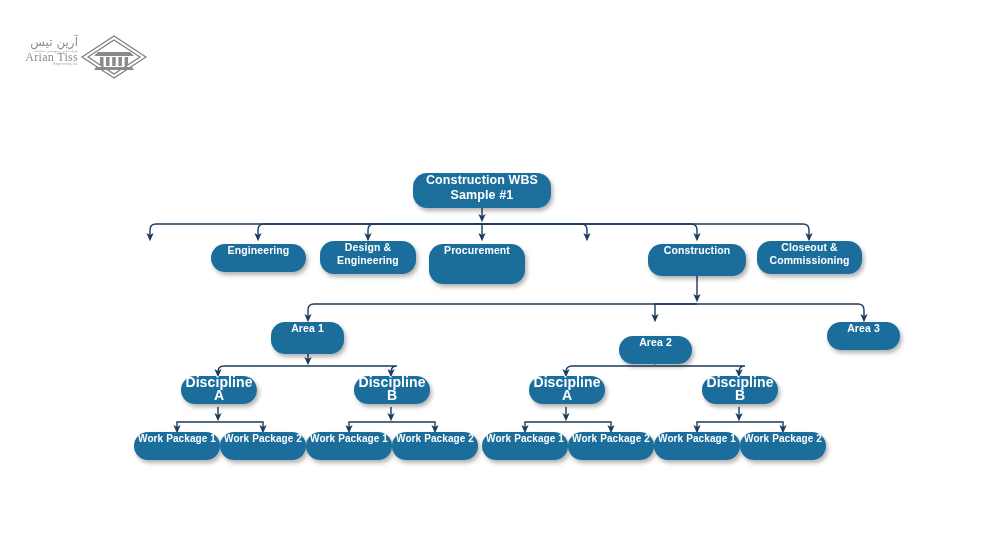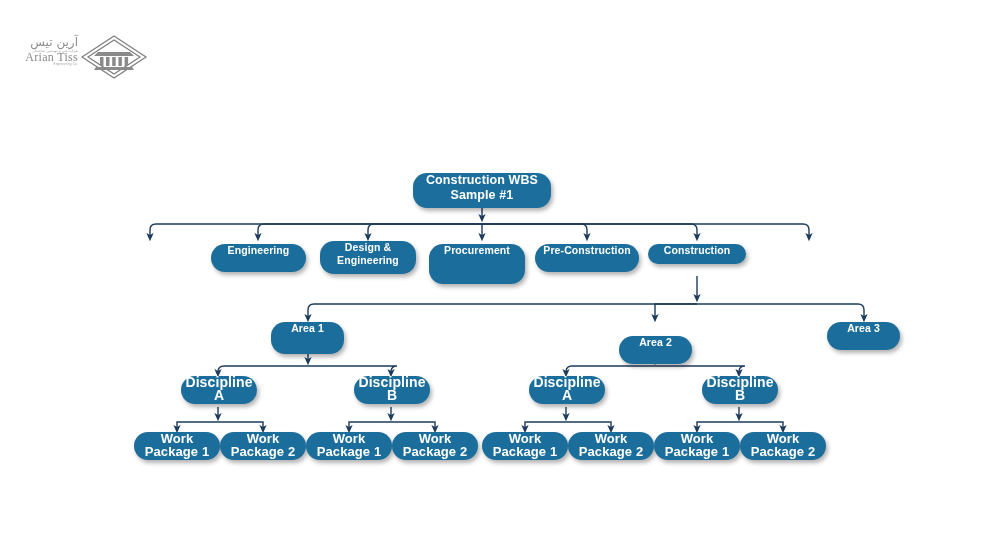--- a/index.html
+++ b/index.html
@@ -91,21 +91,21 @@
     padding: 0 4px;
   }
   .node.root {
     background: #1c6f9d;
     font-size: 12.5px;
     line-height: 15px;
   }
   .node.lvl2 { font-size: 10.5px; }
   .node.lvl3 { font-size: 10.5px; }
   .node.lvl4 { font-size: 14px; }
-  .node.lvl5 { font-size: 13px; }
+  .node.lvl5 { font-size: 10px; }
   .node-label { display: block; white-space: pre-line; }
 </style>
 </head>
 <body>
 
 <div id="page">
 
   <div id="logo">
     <div class="logo-wordmark">
       <div class="logo-fa">آرین تیس</div>
@@ -188,25 +188,26 @@
     <div class="node lvl2" style="left:211px; top:212px; width:95px; height:28px;">
       <span class="node-label">Engineering</span>
     </div>
     <div class="node lvl2" style="left:320px; top:209px; width:96px; height:33px;">
       <span class="node-label">Design &amp;
 Engineering</span>
     </div>
     <div class="node lvl2" style="left:429px; top:212px; width:96px; height:40px;">
       <span class="node-label">Procurement</span>
     </div>
-    <div class="node lvl2" style="left:535px; top:212px; width:104px; height:28px;">
-      <span class="node-label">Pre-Construction</span>
-    </div>
-    <div class="node lvl2" style="left:648px; top:212px; width:98px; height:20px;">
+    <div class="node lvl2" style="left:648px; top:212px; width:98px; height:32px;">
       <span class="node-label">Construction</span>
+    </div>
+    <div class="node lvl2" style="left:757px; top:209px; width:105px; height:33px;">
+      <span class="node-label">Closeout &amp;
+Commissioning</span>
     </div>
 
     <div class="node lvl3" style="left:271px; top:290px; width:73px; height:32px;">
       <span class="node-label">Area 1</span>
     </div>
     <div class="node lvl3" style="left:619px; top:304px; width:73px; height:28px;">
       <span class="node-label">Area 2</span>
     </div>
     <div class="node lvl3" style="left:827px; top:290px; width:73px; height:28px;">
       <span class="node-label">Area 3</span>

